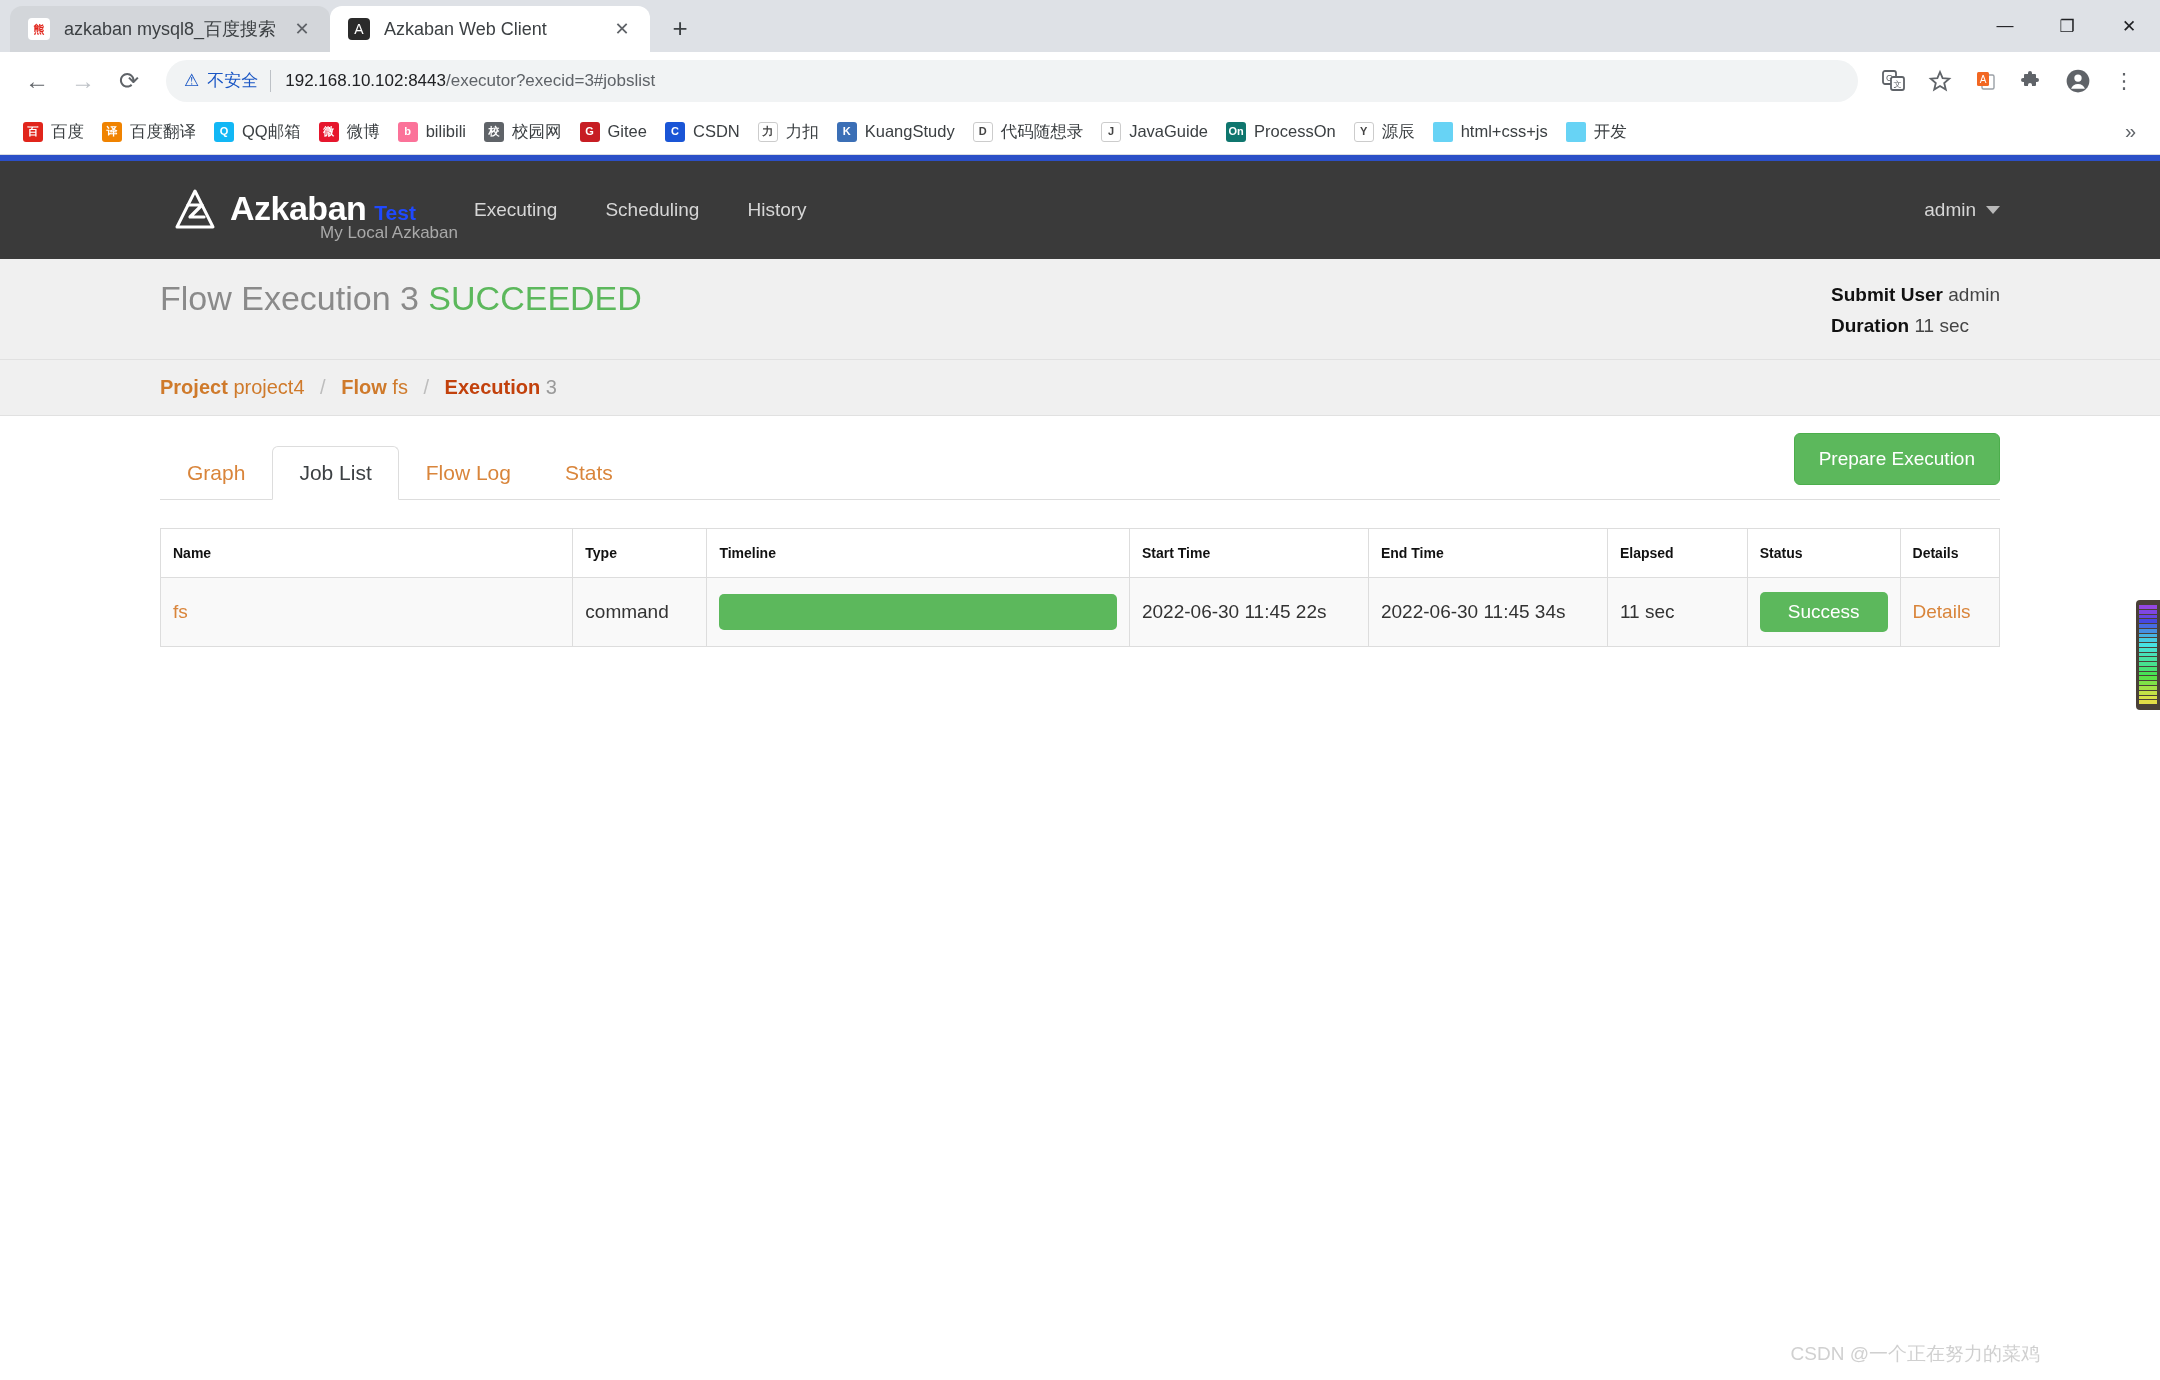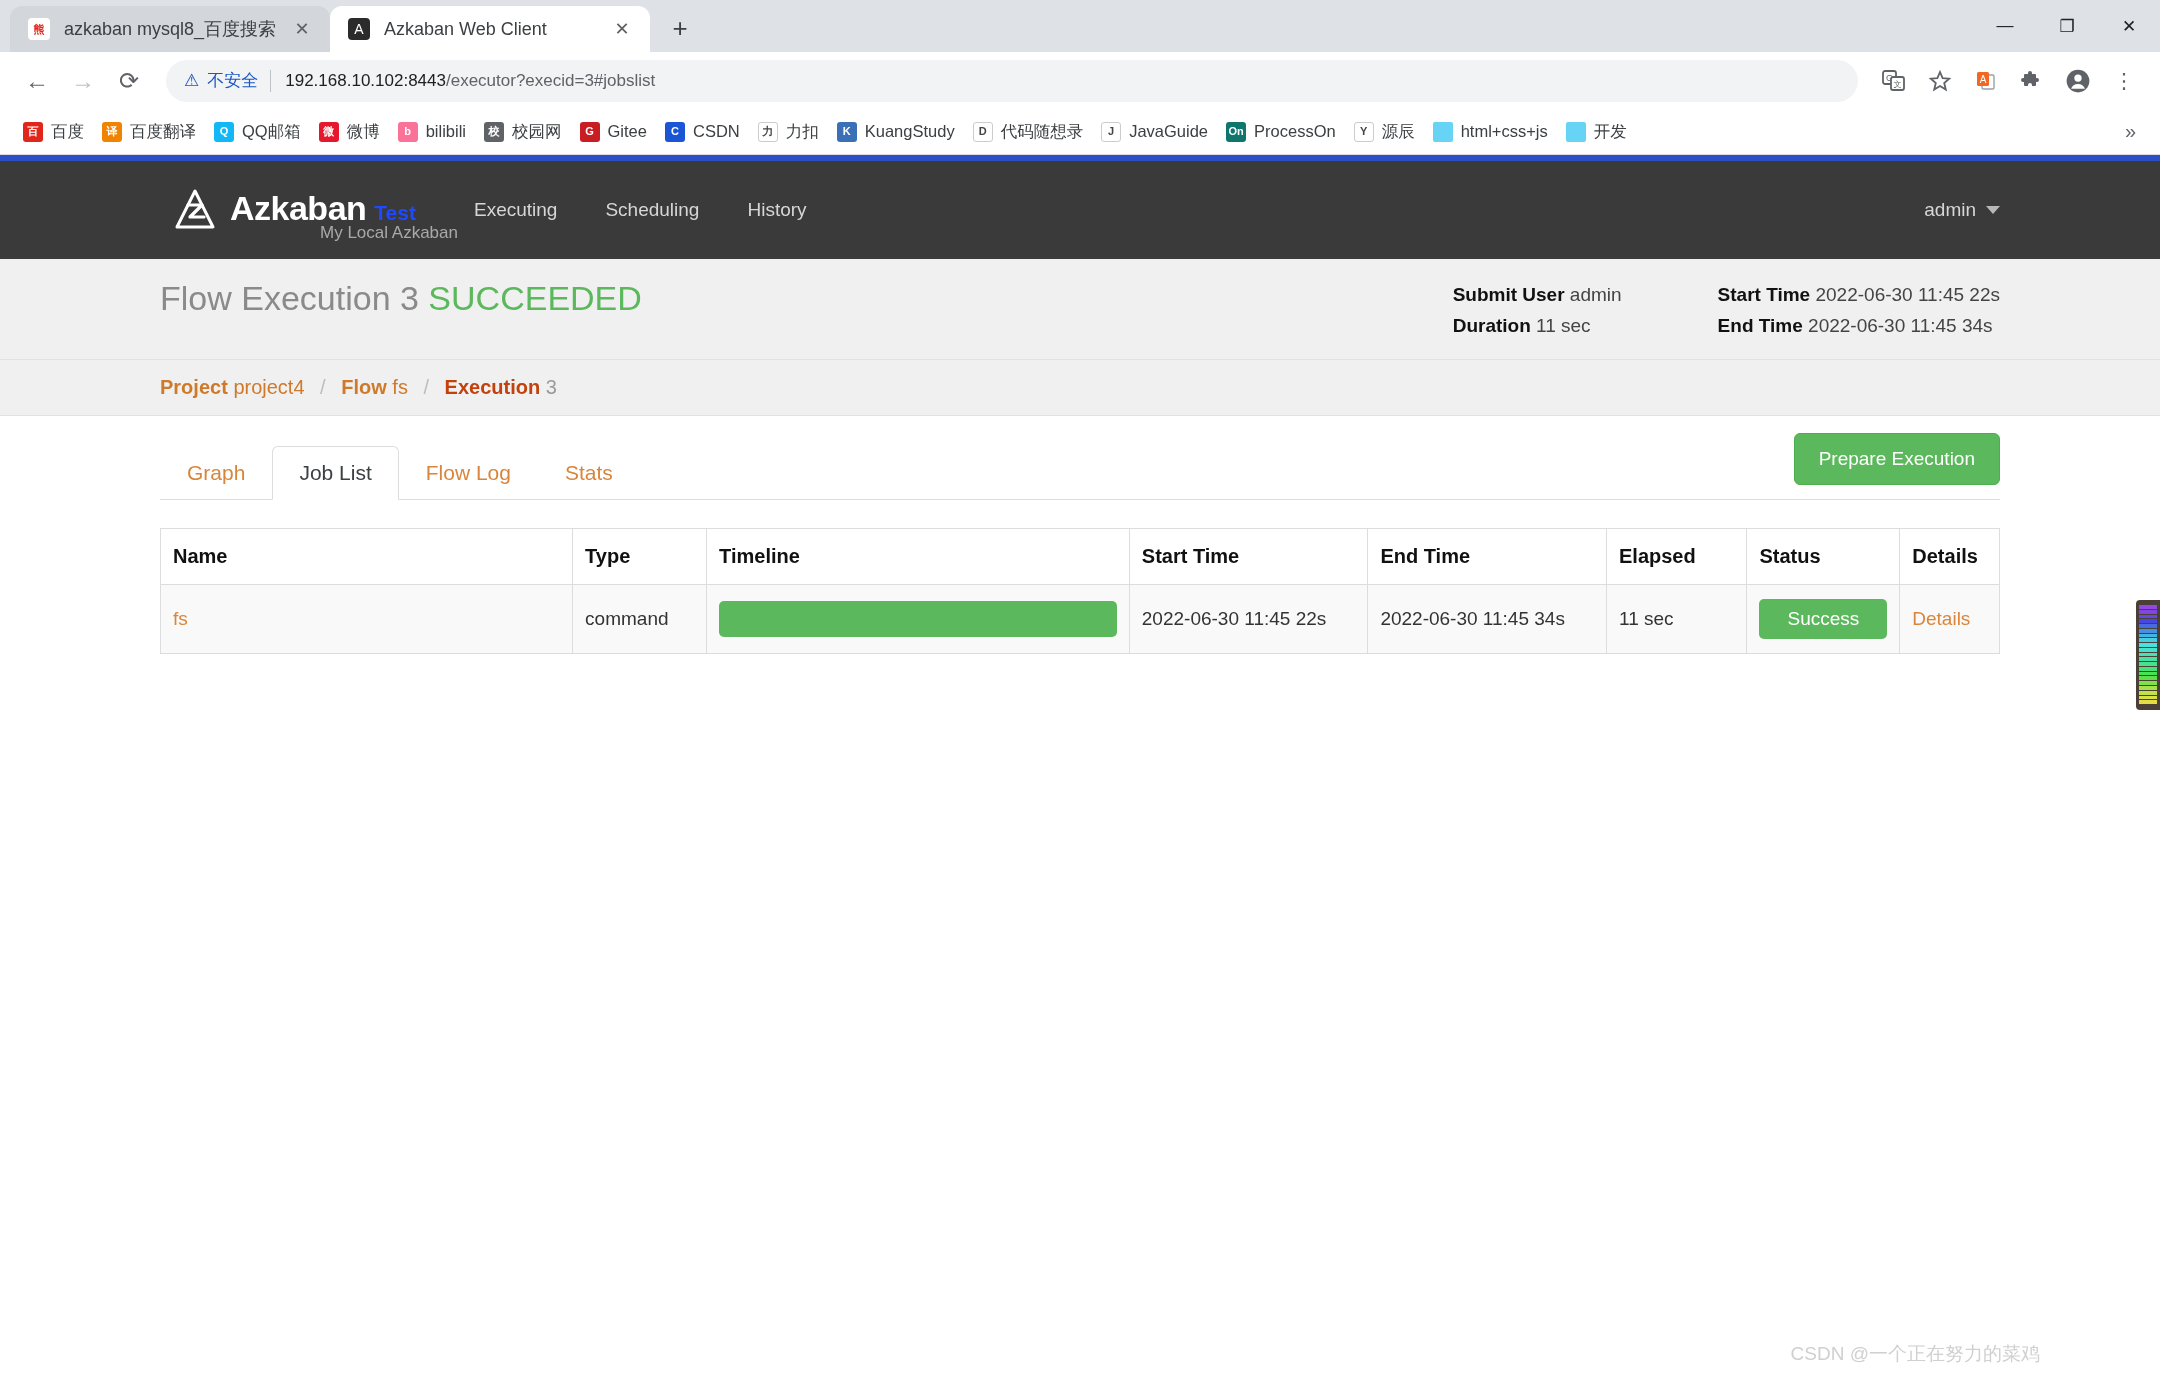--- a/index.html
+++ b/index.html
@@ -284,21 +284,21 @@
   }
 
   .jobtable {
     width: 100%;
     border-collapse: collapse;
     margin-top: 28px;
     border: 1px solid #dddddd;
   }
   .jobtable th {
     text-align: left;
-    font-size: 20px;
+    font-size: 14px;
     color:#111;
     padding: 16px 12px;
     border: 1px solid #dddddd;
     border-top: none;
     font-weight: bold;
     background: #ffffff;
   }
   .jobtable td {
     font-size: 19px;
     color:#333;
@@ -532,30 +532,20 @@
       </div>
       <div class="exec-meta">
         <div class="meta-col">
           <div class="meta-row">
             <b>Submit User</b>
             <span>admin</span>
           </div>
           <div class="meta-row">
             <b>Duration</b>
             <span>11 sec</span>
-          </div>
-        </div>
-        <div class="meta-col">
-          <div class="meta-row">
-            <b>Start Time</b>
-            <span>2022-06-30 11:45 22s</span>
-          </div>
-          <div class="meta-row">
-            <b>End Time</b>
-            <span>2022-06-30 11:45 34s</span>
           </div>
         </div>
       </div>
     </div>
 
     <div class="breadcrumbs">
       <span class="bc-strong">Project</span>
       <span class="bc-val">project4</span>
       <span class="bc-sep">/</span>
       <span class="bc-strong">Flow</span>

